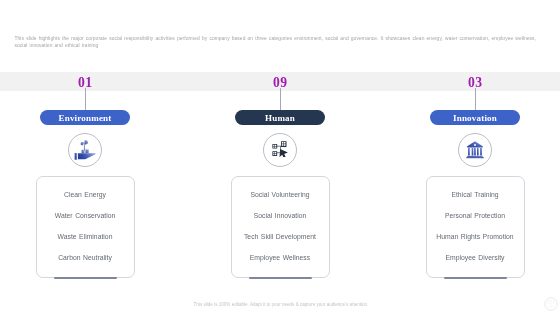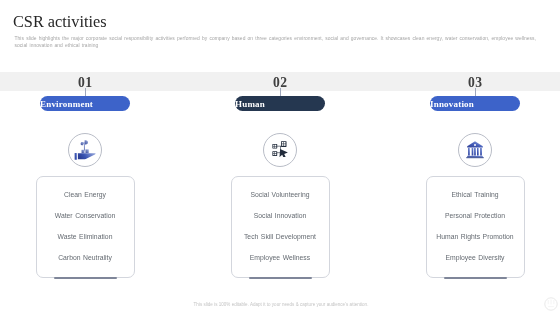--- a/index.html
+++ b/index.html
@@ -10,45 +10,44 @@
   .title{position:absolute;left:13px;top:13.5px;font-size:16.3px;font-weight:400;color:#262626;
          font-family:"Liberation Serif",serif;line-height:16px;white-space:nowrap;}
   .subtitle{position:absolute;left:14.5px;top:36px;width:535px;font-size:4.9px;line-height:6.6px;color:#a5a5a5;
             letter-spacing:0.06px;word-spacing:0.73px;}
   .subtitle span{display:block;white-space:nowrap;}
 
   .band{position:absolute;left:0;top:72px;width:560px;height:18.5px;background:#f1f1f1;}
 
   .col{position:absolute;top:0;width:0;height:315px;}
   .num{position:absolute;top:74px;left:-40px;width:80px;text-align:center;font-family:"Liberation Serif",serif;
-       font-size:13.6px;font-weight:700;color:#404040;line-height:18px;letter-spacing:0.5px;text-indent:0.5px;}
+       font-size:13.6px;font-weight:700;color:#a21caf;line-height:18px;letter-spacing:0.5px;text-indent:0.5px;}
   .stem{position:absolute;top:87.5px;left:0px;width:1px;height:22.5px;background:#a0a8bc;}
 
-  .badge{position:absolute;top:96px;left:-45px;width:90px;height:15px;border-radius:7.5px;
-         display:flex;align-items:center;
+  .badge{position:absolute;top:110px;left:-45px;width:90px;height:15px;border-radius:7.5px;
+         display:flex;align-items:center;justify-content:center;
          font-family:"Liberation Serif",serif;font-size:9px;font-weight:700;color:#fff;letter-spacing:0.2px;}
 
   .iconwrap{position:absolute;top:133px;left:-17px;width:34px;height:34px;border-radius:50%;
             border:0.8px solid #b9bdc7;background:#fff;box-sizing:border-box;}
   .iconwrap svg{position:absolute;left:50%;top:50%;transform:translate(-50%,-50%);display:block;}
 
   .card{position:absolute;top:175.5px;left:-49.5px;width:99px;height:102px;border:0.9px solid #d3d6dd;
         border-radius:7px;background:#fff;box-sizing:border-box;
         display:flex;flex-direction:column;align-items:center;justify-content:center;padding-bottom:1.5px;}
   .card .item{font-size:6.8px;color:#646a71;line-height:21px;text-align:center;white-space:nowrap;letter-spacing:0.01px;word-spacing:0.6px;}
   .cardbar{position:absolute;top:277px;left:-31.5px;width:63px;height:1.8px;background:#7f8699;border-radius:1px;}
 
   .footer{position:absolute;left:1px;top:302px;width:560px;text-align:center;font-size:4.5px;color:#c4c4c4;letter-spacing:0.03px;}
   .wmark{position:absolute;left:542px;top:295px;width:18px;height:18px;}
 </style>
 </head>
 <body>
 
 <div class="slide">
-  <div class="title">CSR activities</div>
   <div class="subtitle">
     <span>This slide highlights the major corporate social responsibility activities performed by company based on three categories environment, social and governance. It showcases clean energy, water conservation, employee wellness,</span>
     <span>social innovation and ethical training</span>
   </div>
   <div class="band"></div>
 
   <div class="col" style="left:85px">
     <div class="num">01</div>
     <div class="stem"></div>
     <div class="badge" style="background:#3d63c9">
@@ -79,21 +78,21 @@
     <div class="card">
       <div class="item">Clean Energy</div>
       <div class="item">Water Conservation</div>
       <div class="item">Waste Elimination</div>
       <div class="item">Carbon Neutrality</div>
     </div>
     <div class="cardbar"></div>
   </div>
 
   <div class="col" style="left:280px">
-    <div class="num">02</div>
+    <div class="num">09</div>
     <div class="stem"></div>
     <div class="badge" style="background:#253750">
       <span>Human</span>
     </div>
     <div class="iconwrap">
       <svg width="16" height="16" viewBox="0 0 16 16" style="margin-left:-0.5px;margin-top:-1.5px" aria-hidden="true">
         <g fill="#222c3c">
           <path d="M4.9 4.8 L9.0 4.8 L9.0 5.4 L4.9 5.4 Z"></path>
           <path d="M4.9 11.5 L8.2 11.5 L8.2 12.1 L4.9 12.1 Z"></path>
           <path d="M8.4 5.0 L9.0 5.0 L9.0 11.9 L8.4 11.9 Z"></path>

